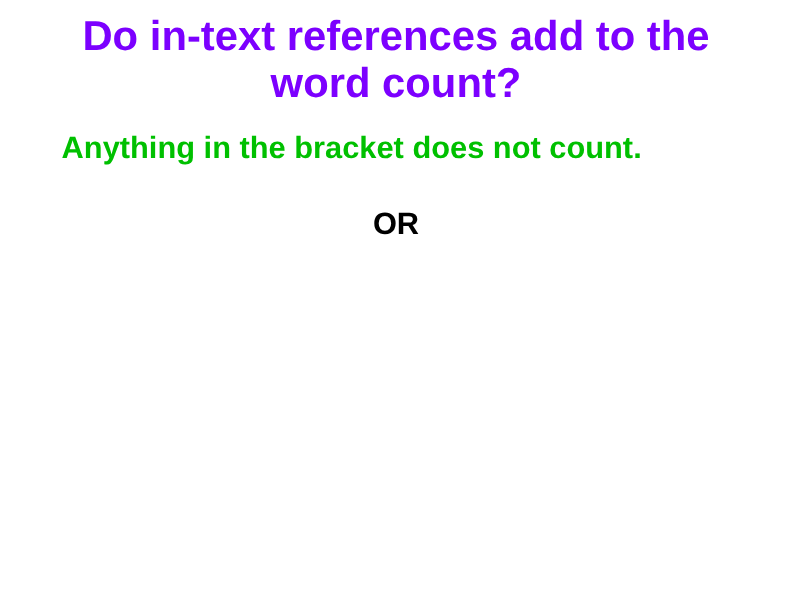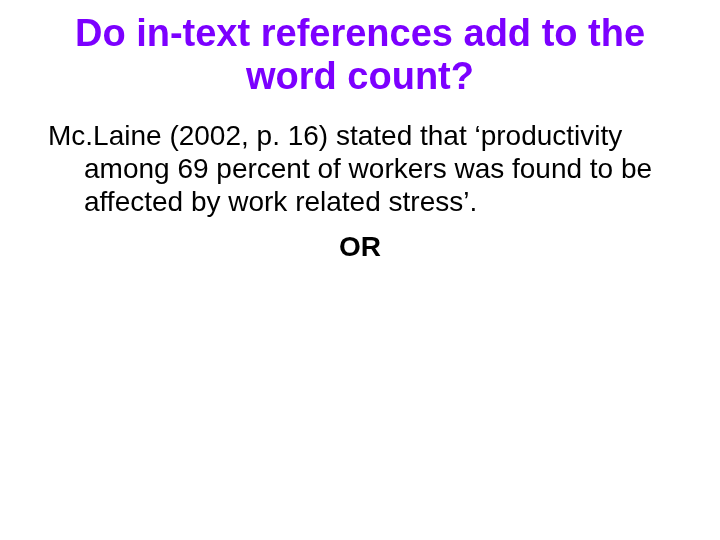--- a/index.html
+++ b/index.html
@@ -41,17 +41,17 @@
     }
     .para2 {
       padding-left: 36px;
     }
   </style>
 </head>
 <body>
 
 <div class="slide">
   <h1 class="title">Do in-text references add to the word count?</h1>
+  <div class="subtitle">Anything in the bracket does not count.</div>
   <div class="body">
-    <div class="para1">Mc.Laine (2002, p. 16) stated that ‘productivity among 69 percent of workers was found to be affected by work related stress’.</div>
     <div class="or">OR</div>
   </div>
 </div>
 
 </body></html>

